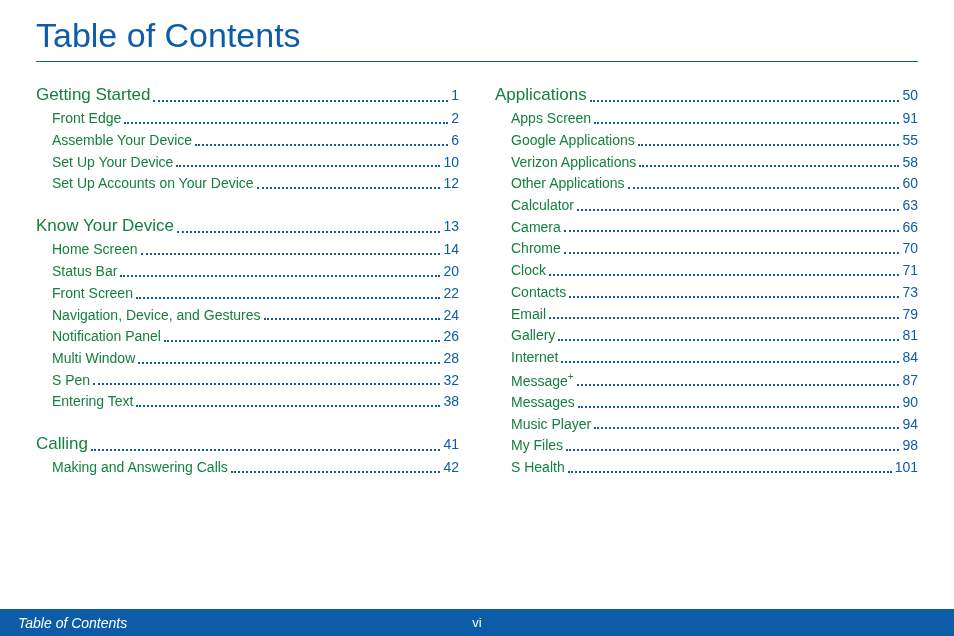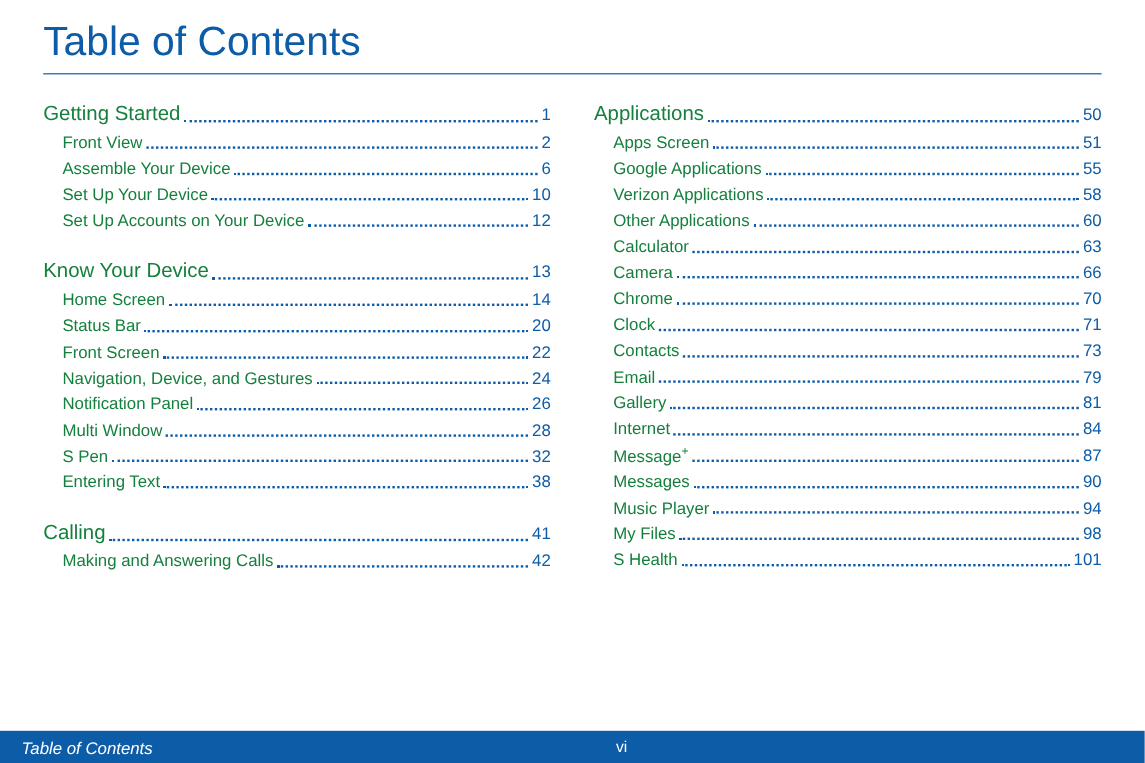--- a/index.html
+++ b/index.html
@@ -82,40 +82,39 @@
     }
     .footer-title {
       font-style: italic;
     }
     .footer-page {
       position: absolute;
       left: 50%;
       transform: translateX(-50%);
       font-style: normal;
       font-size: 13px;
-      margin-left: 41px;
     }
     .sup { font-size: 10px; vertical-align: super; }
   </style>
 </head>
 <body>
 
 <div class="page">
   <h1 class="title">Table of Contents</h1>
 
   <div class="columns">
     <div class="col" id="col-left">
         <div class="section">
           <div class="toc-row section-head">
             <span class="toc-label">Getting Started</span>
             <span class="toc-leader"></span>
             <span class="toc-page">1</span>
           </div>
           <div class="toc-row item">
-            <span class="toc-label">Front View</span>
+            <span class="toc-label">Front Edge</span>
             <span class="toc-leader"></span>
             <span class="toc-page">2</span>
           </div>
           <div class="toc-row item">
             <span class="toc-label">Assemble Your Device</span>
             <span class="toc-leader"></span>
             <span class="toc-page">6</span>
           </div>
           <div class="toc-row item">
             <span class="toc-label">Set Up Your Device</span>
@@ -191,21 +190,21 @@
     <div class="col" id="col-right">
         <div class="section">
           <div class="toc-row section-head">
             <span class="toc-label">Applications</span>
             <span class="toc-leader"></span>
             <span class="toc-page">50</span>
           </div>
           <div class="toc-row item">
             <span class="toc-label">Apps Screen</span>
             <span class="toc-leader"></span>
-            <span class="toc-page">51</span>
+            <span class="toc-page">91</span>
           </div>
           <div class="toc-row item">
             <span class="toc-label">Google Applications</span>
             <span class="toc-leader"></span>
             <span class="toc-page">55</span>
           </div>
           <div class="toc-row item">
             <span class="toc-label">Verizon Applications</span>
             <span class="toc-leader"></span>
             <span class="toc-page">58</span>

